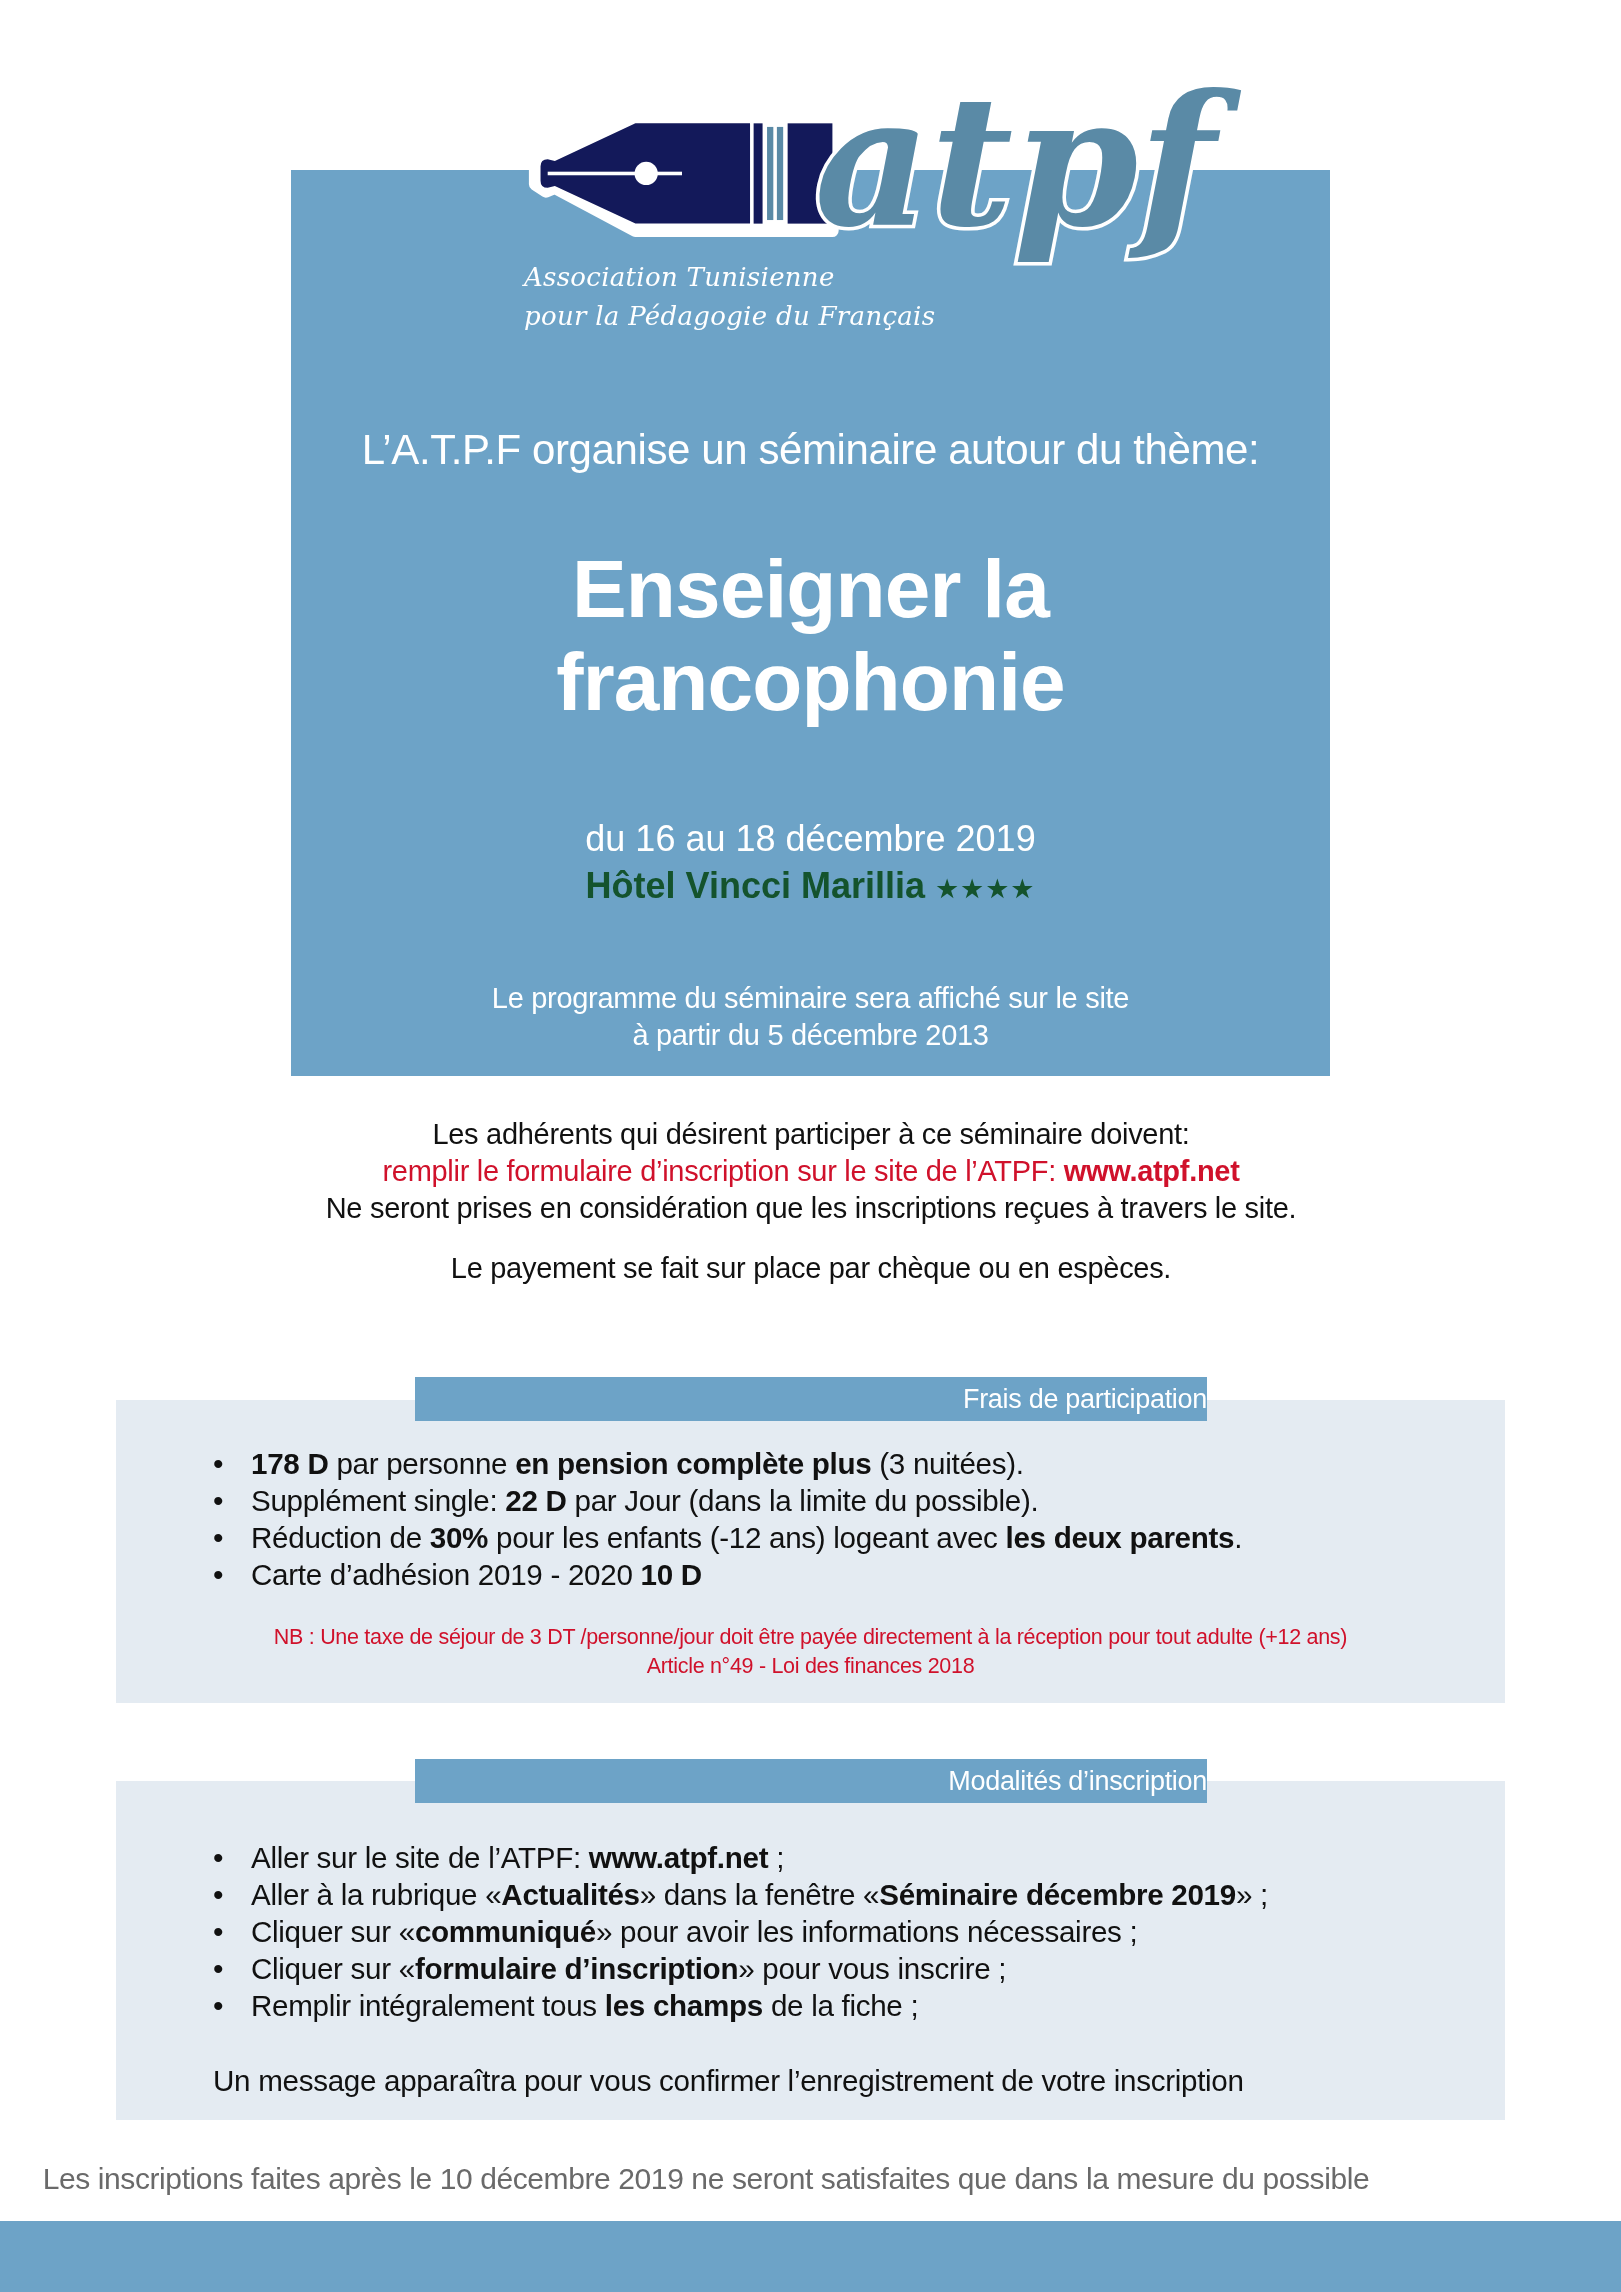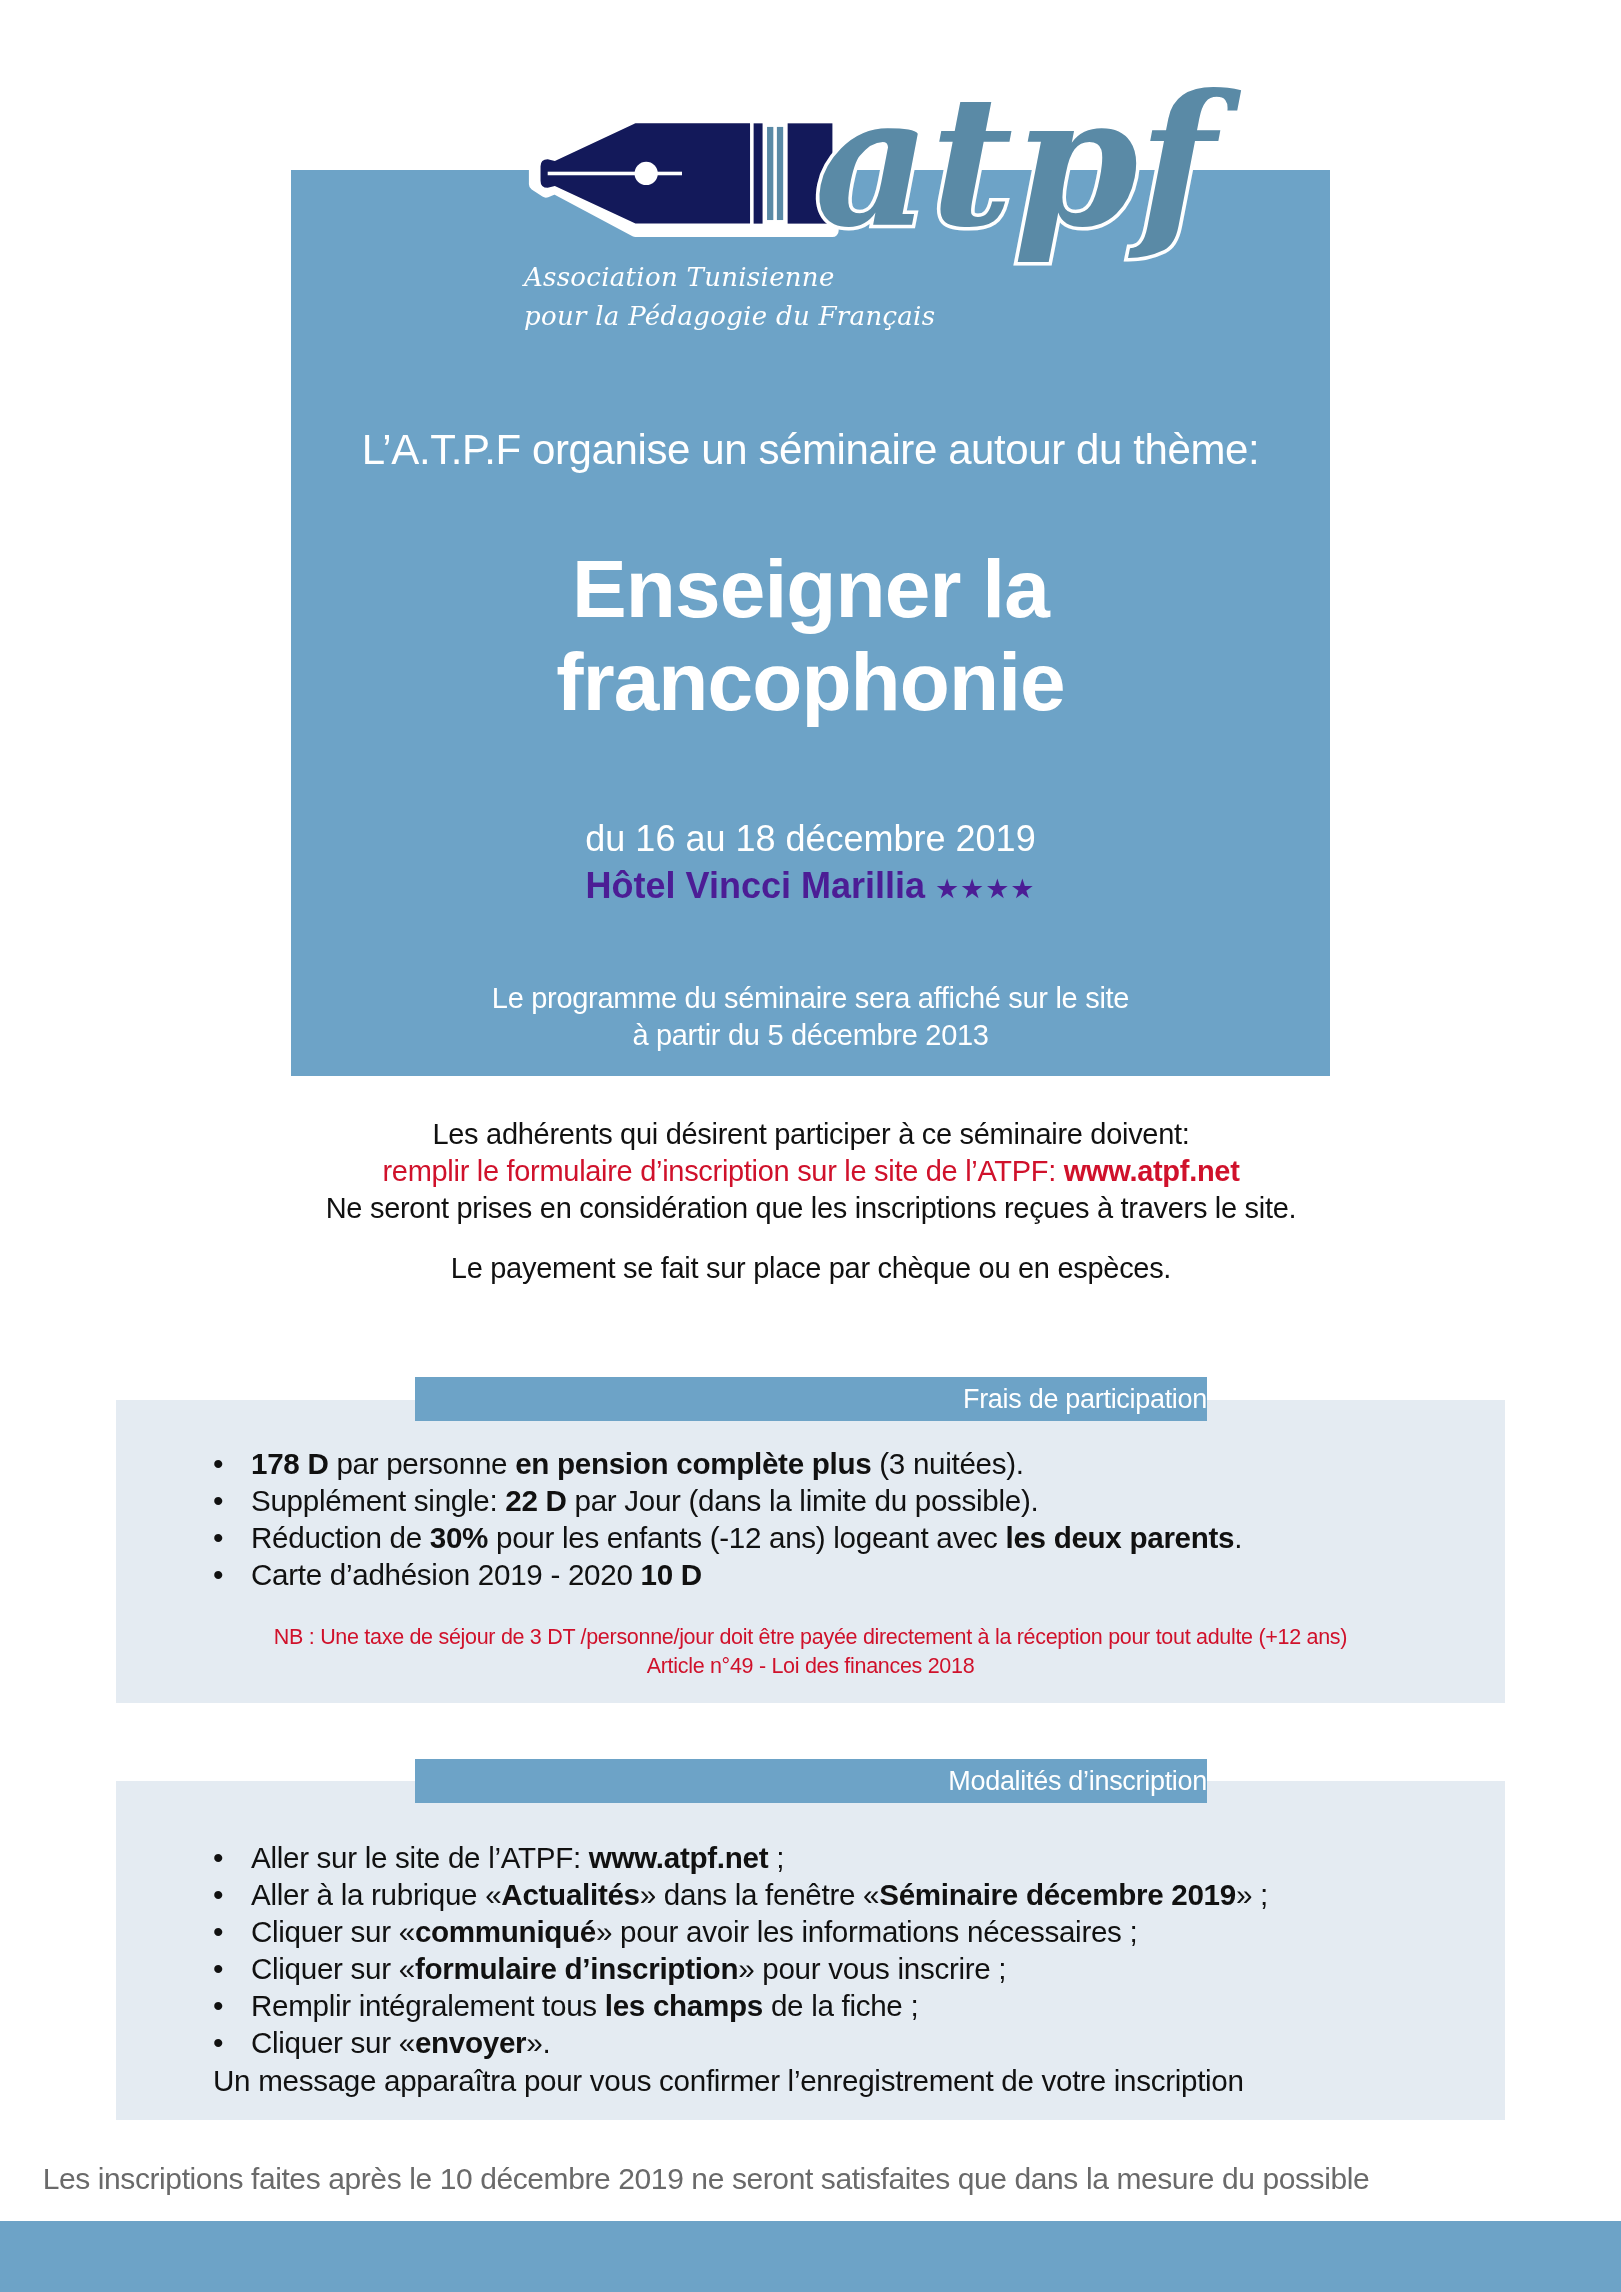--- a/index.html
+++ b/index.html
@@ -14,21 +14,21 @@
   .logo svg { width: 100%; height: 100%; overflow: visible; }
   .logo-sub {
     position: absolute; left: 524px; top: 258px; color: #fff;
     font-family: "DejaVu Serif", serif; font-style: italic; font-size: 26px; line-height: 39px;
     letter-spacing: 0.3px;
   }
 
   .intro { position: absolute; left: 291px; width: 1039px; top: 426px; text-align: center; color: #fff; font-size: 42px; letter-spacing: -0.4px; }
   .title { position: absolute; left: 291px; width: 1039px; top: 542px; text-align: center; color: #fff; font-size: 82px; font-weight: bold; line-height: 93px; letter-spacing: -0.9px; }
   .dates { position: absolute; left: 291px; width: 1039px; top: 815px; text-align: center; color: #fff; font-size: 36px; line-height: 47px; }
-  .hotel { position: absolute; left: 291px; width: 1039px; top: 862px; text-align: center; color: #4c1d95; font-size: 36px; font-weight: bold; line-height: 47px; }
+  .hotel { position: absolute; left: 291px; width: 1039px; top: 862px; text-align: center; color: #14532d; font-size: 36px; font-weight: bold; line-height: 47px; }
   .hotel .stars { font-weight: normal; font-size: 27px; letter-spacing: 0.9px; }
   .prog { position: absolute; left: 291px; width: 1039px; top: 980px; text-align: center; color: #fff; font-size: 29px; line-height: 37px; letter-spacing: -0.3px; }
 
   .info { position: absolute; left: 0; width: 1622px; top: 1116px; text-align: center; font-size: 29px; line-height: 37px; color: #111; letter-spacing: -0.3px; }
   .info .red { color: #d0112b; }
   .info b { font-weight: bold; }
   .info .gap { height: 23px; }
 
   .panel { position: absolute; left: 116px; width: 1389px; background: #e4ebf2; }
   .panel-head {
@@ -113,19 +113,18 @@
 </div>
 
 <div class="panel" style="top:1781px;height:339px;"></div>
 <div class="panel-head" style="top:1759px;">Modalités d’inscription</div>
 <ul class="list" id="modalites-list" style="top:1839px;">
     <li><span>Aller sur le site de l’ATPF: </span><b>www.atpf.net</b><span> ;</span></li>
     <li><span>Aller à la rubrique «</span><b>Actualités</b><span>» dans la fenêtre «</span><b>Séminaire décembre 2019</b><span>» ;</span></li>
     <li><span>Cliquer sur «</span><b>communiqué</b><span>» pour avoir les informations nécessaires ;</span></li>
     <li><span>Cliquer sur «</span><b>formulaire d’inscription</b><span>» pour vous inscrire ;</span></li>
     <li><span>Remplir intégralement tous </span><b>les champs</b><span> de la fiche ;</span></li>
-    <li><span>Cliquer sur «</span><b>envoyer</b><span>».</span></li>
   </ul>
 <div class="closing">Un message apparaîtra pour vous confirmer l’enregistrement de votre inscription</div>
 
 <div class="late">Les inscriptions faites après le 10 décembre 2019 ne seront satisfaites que dans la mesure du possible</div>
 <div class="footer-bar"></div>
 
 
 </body></html>

